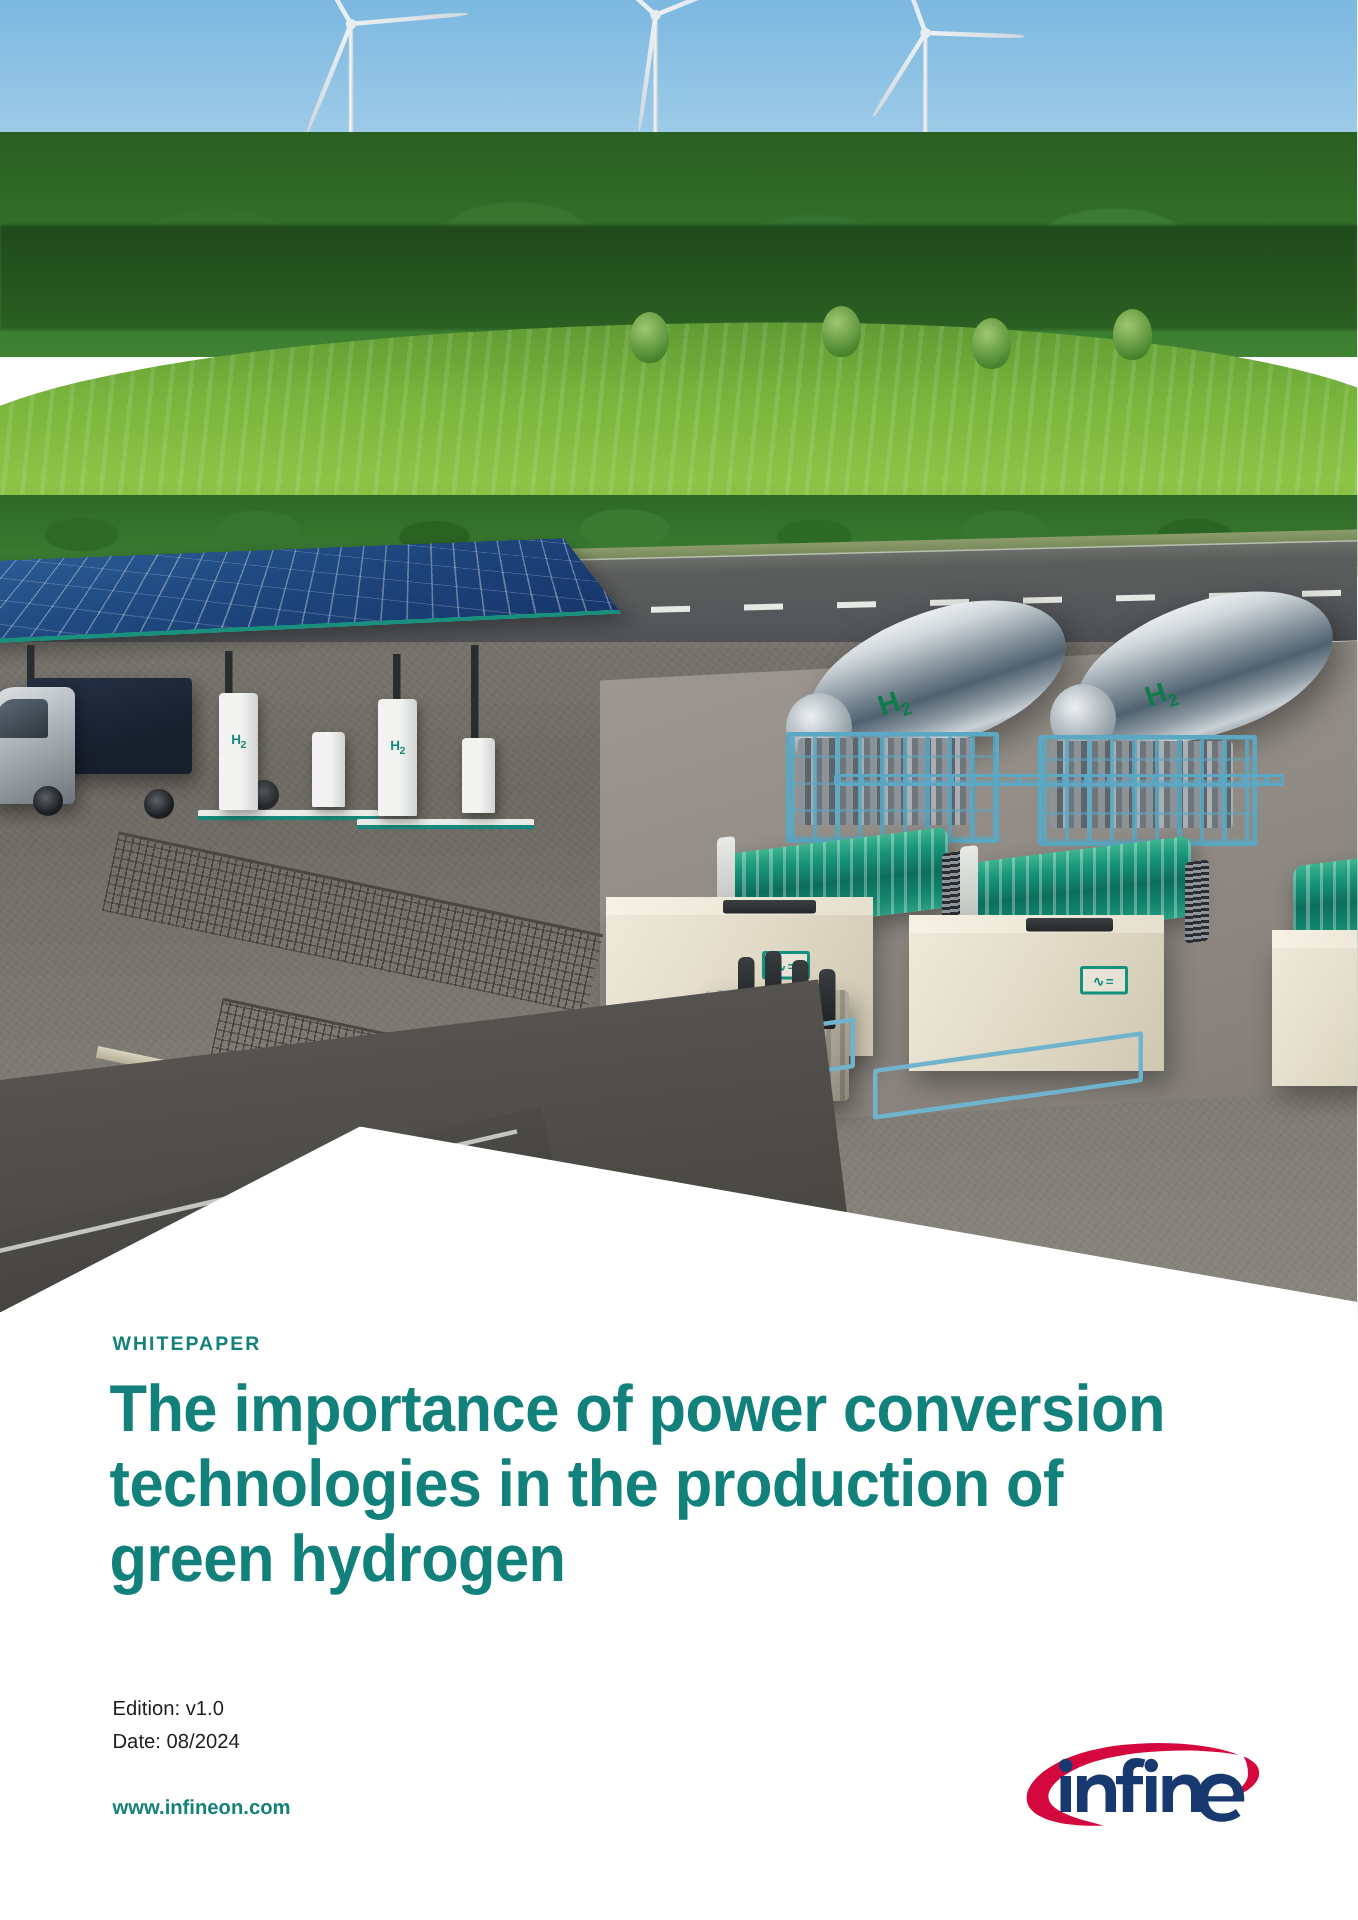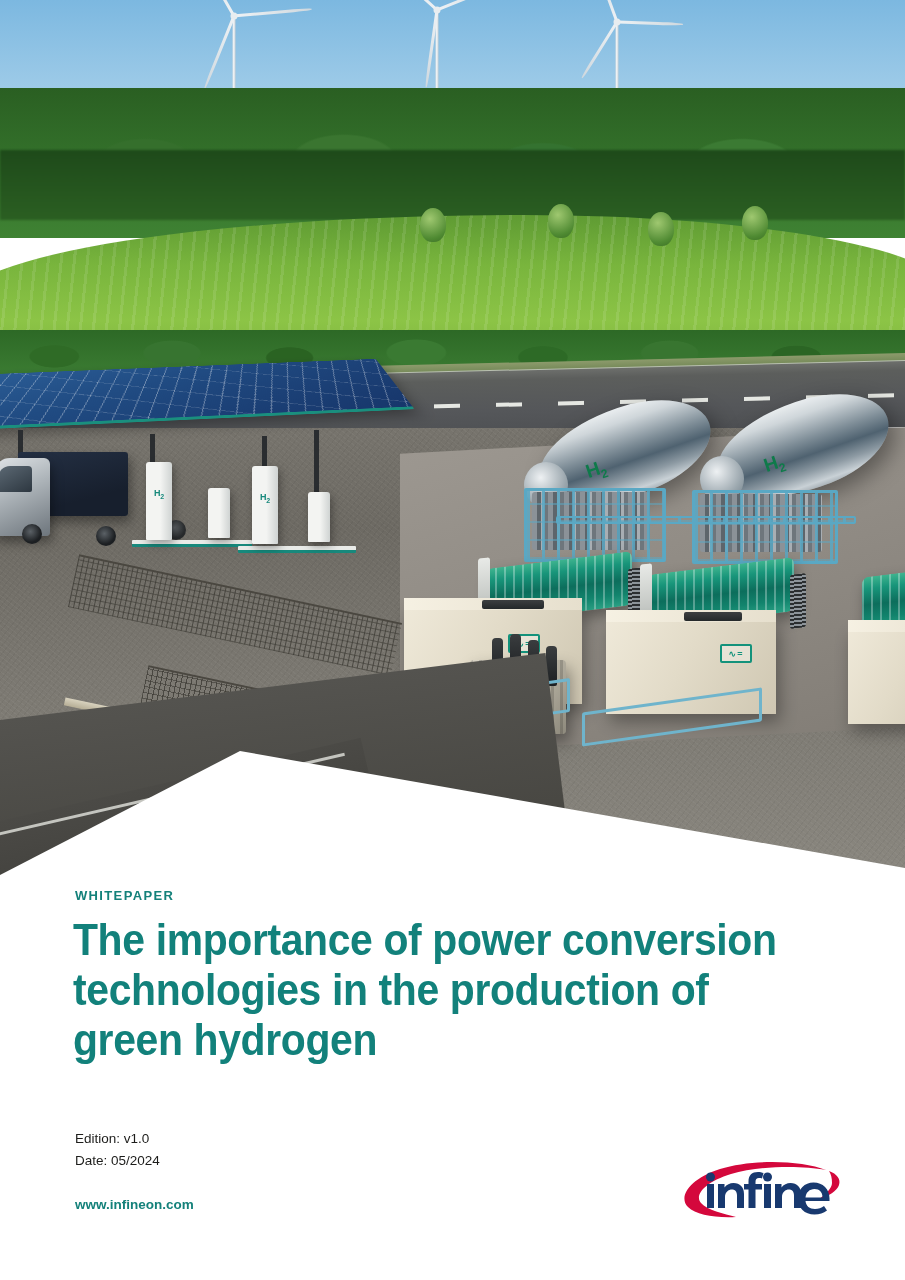--- a/index.html
+++ b/index.html
@@ -495,21 +495,21 @@
   <div class="white-below"></div>
 
   <div class="content">
 
     <div class="kicker">WHITEPAPER</div>
 
     <h1 class="title">The importance of power conversion technologies in the production of green hydrogen</h1>
 
     <div class="meta">
       <div>Edition: v1.0</div>
-      <div>Date: 05/2024</div>
+      <div>Date: 08/2024</div>
     </div>
 
     <a class="weburl" href="#">www.infineon.com</a>
 
     <div class="logo">
       <svg viewBox="0 0 330 124" xmlns="http://www.w3.org/2000/svg">
 
         <path d="M300 24 C250 4 150 2 88 22 C26 42 4 78 24 98 C40 114 78 120 120 118
                  C96 112 62 104 50 90 C36 74 58 48 110 32 C164 16 248 14 300 24 Z" fill="#d4083c"></path>
         <path d="M306 26 C322 32 330 42 326 54 C322 66 306 76 284 84

